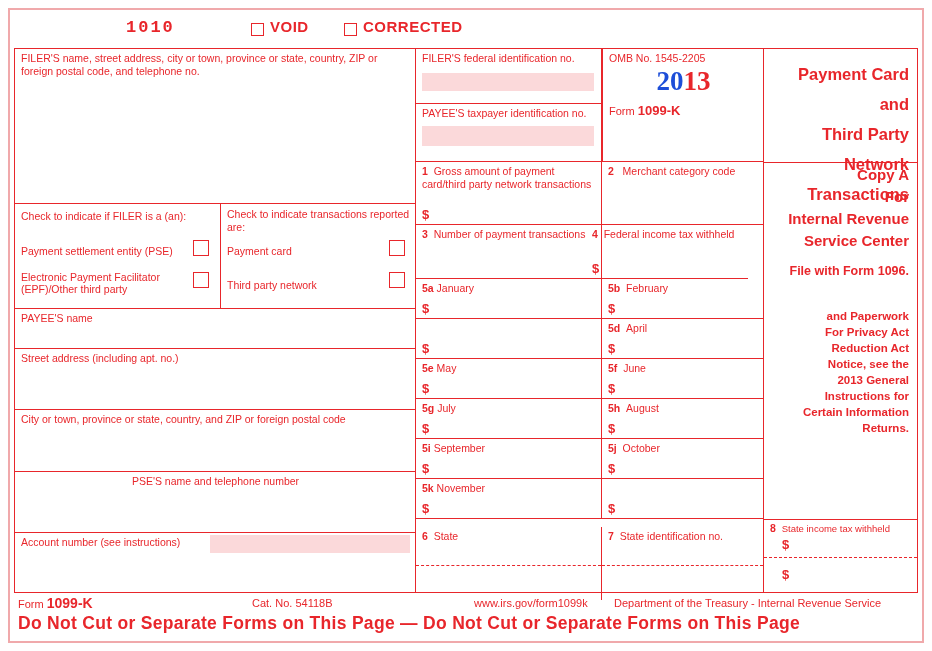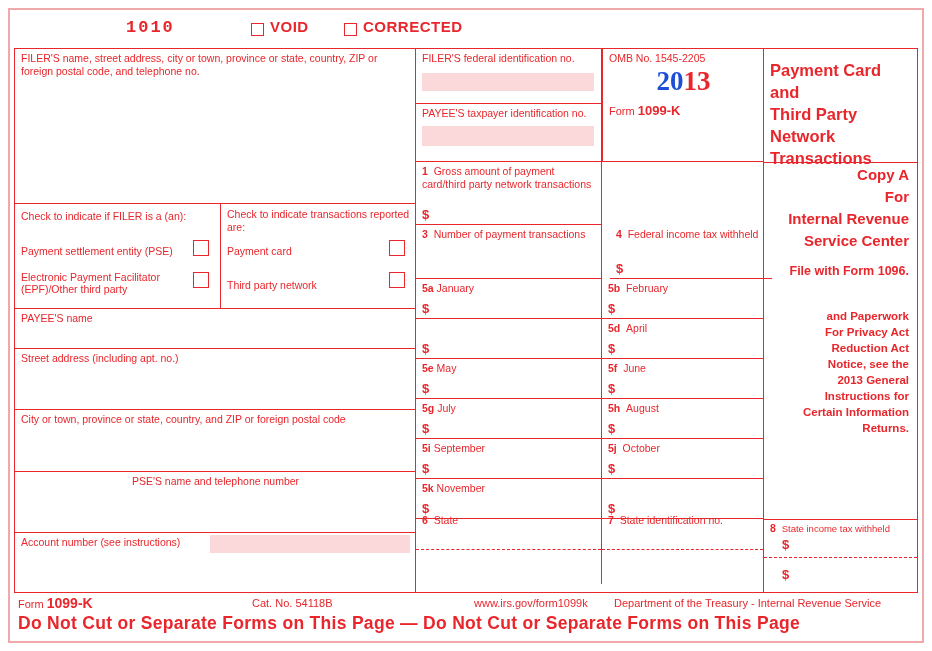--- a/index.html
+++ b/index.html
@@ -78,34 +78,34 @@
 
   
   #fed-id    { top: 0;   height: 55px; }
   #payee-tin { top: 55px;  height: 58px; }
   #omb       { position: absolute; left: 186px; top: 0; width: 162px; height: 113px; border-left: 1.4px solid #e8262b; border-bottom: 1.4px solid #e8262b;}
   .midsplit-top { position: absolute; left:0; top:0; width: 186px; height: 113px;}
 
   #box1 { top: 113px; height: 63px; width: 186px; left: 0; border-right: 1.4px solid #e8262b;}
   #box2 { top: 113px; height: 63px; width: 162px; left: 186px;}
   #box3 { top: 176px; height: 54px; width: 186px; left: 0; border-right: 1.4px solid #e8262b;}
-  #box4 { top: 176px; height: 54px; width: 162px; left: 194px;}
+  #box4 { top: 176px; height: 54px; width: 162px; left: 170px;}
 
   .monthrow { position: absolute; left: 0; width: 100%; height: 40px; border-bottom: 1.4px solid #e8262b;}
   .mh-l { position: absolute; left: 0; top: 0; width: 186px; height: 100%; border-right: 1.4px solid #e8262b;}
   .mh-r { position: absolute; left: 186px; top: 0; right: 0; height: 100%;}
   .dollar { position: absolute; left: 6px; bottom: 2px; font-size: 13px; font-weight: bold;}
 
   #statebox { position: absolute; left: 0; top: 510px; width: 100%; height: 35px;}
   .sb-l { position: absolute; left: 0; top: 0; width: 186px; height: 100%; border-right: 1.4px solid #e8262b;}
   .sb-r { position: absolute; left: 186px; top: 0; right: 0; height: 100%;}
   .dashline { position: absolute; left: 0; width: 100%; border-top: 1.3px dashed #e8262b; }
 
   
-  .r-title { text-align: left; padding: 10px 8px 0 6px; font-size: 16.5px; font-weight: bold; line-height: 22px;}
+  .r-title { text-align: right; padding: 10px 8px 0 6px; font-size: 16.5px; font-weight: bold; line-height: 30px;}
   .r-copy  { text-align: right; padding: 4px 8px 0 6px; font-size: 15px; font-weight: bold; line-height: 18px;}
   .r-sub   { text-align: right; padding: 2px 8px 0 6px; font-size: 11.5px; font-weight: bold; line-height: 14px;}
   .r-div { position: absolute; left: 0; width: 100%; border-top: 1.4px solid #e8262b;}
 
   
   #box8 { position: absolute; left: 0; top: 510px; width: 100%; height: 35px; }
 
   
   .omb-txt { font-size: 10.5px; padding: 3px 0 0 6px; }
   .year {
@@ -207,20 +207,23 @@
       <div id="omb">
         <div class="omb-txt">OMB No. 1545-2205</div>
         <div class="year"><span class="light">20</span><span>13</span></div>
         <div class="formline"><span>Form</span> <b>1099-K</b></div>
       </div>
 
       <div class="cell" id="box1">
         <span class="lbl"><b>1</b>&nbsp;&nbsp;<span>Gross amount of payment card/third party network transactions</span></span>
         <span class="dollar">$</span>
       </div>
+      <div class="cell" id="box2">
+        <span class="lbl"><b>2</b>&nbsp;&nbsp;&nbsp;<span>Merchant category code</span></span>
+      </div>
 
       <div class="cell" id="box3">
         <span class="lbl"><b>3</b>&nbsp;&nbsp;<span>Number of payment transactions</span></span>
       </div>
       <div class="cell" id="box4">
         <span class="lbl"><b>4</b>&nbsp;&nbsp;<span>Federal income tax withheld</span></span>
         <span class="dollar">$</span>
       </div>
 
       <div class="monthrow" style="top:230px;">
@@ -275,21 +278,21 @@
       <div class="monthrow" style="top:430px;">
         <div class="mh-l">
           <span class="lbl"><b>5k</b>&nbsp;<span>November</span></span>
           <span class="dollar">$</span>
         </div>
         <div class="mh-r">
           <span class="dollar">$</span>
         </div>
       </div>
 
-      <div id="statebox" style="top:462px; height:73px;">
+      <div id="statebox" style="top:478px; height:73px;">
         <div class="sb-l">
           <span class="lbl"><b>6</b>&nbsp;&nbsp;<span>State</span></span>
           <div class="dashline" style="top:38px;"></div>
         </div>
         <div class="sb-r">
           <span class="lbl"><b>7</b>&nbsp;&nbsp;<span>State identification no.</span></span>
           <div class="dashline" style="top:38px;"></div>
         </div>
       </div>
     </div>

